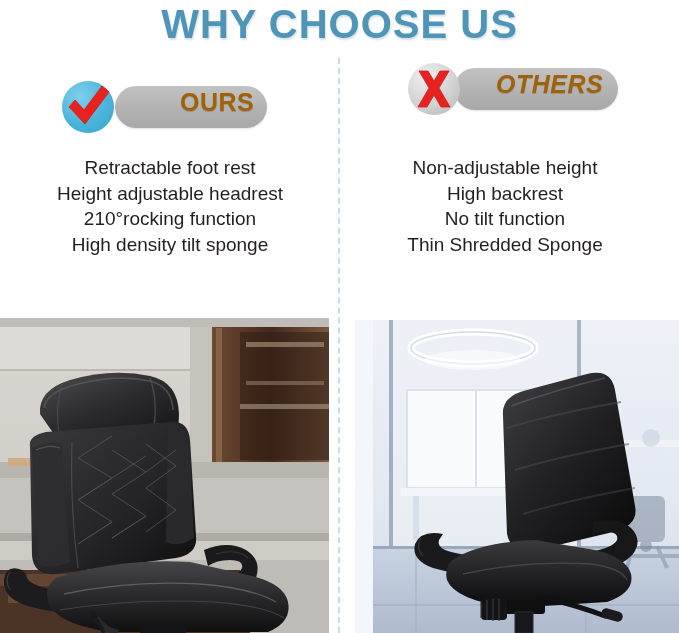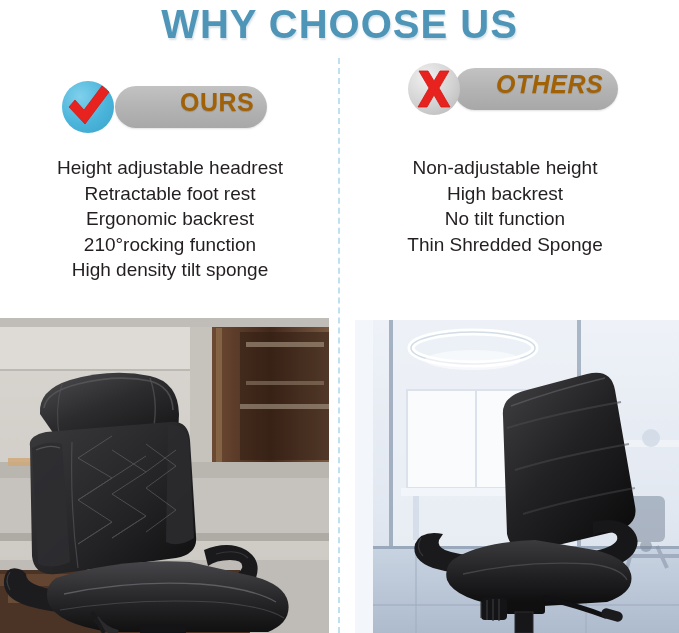--- a/index.html
+++ b/index.html
@@ -163,23 +163,22 @@
   <div class="badge badge-others">
     <div class="pill"></div>
     <div class="pill-label">OTHERS</div>
     <div class="disc disc-gray"></div>
     <svg class="mark" viewBox="0 0 52 52">
       <path d="M11 8 L20 8 L26 18 L32 8 L41 8 L31 25 L42 44 L33 44 L26 32 L19 44 L10 44 L21 25 Z" fill="#e8231f" stroke="#cf1a16" stroke-width="0.8" stroke-linejoin="round"></path>
     </svg>
   </div>
 
   <div class="col col-left">
+    <div class="line">Retractable foot rest</div>
     <div class="line">Height adjustable headrest</div>
-    <div class="line">Retractable foot rest</div>
-    <div class="line">Ergonomic backrest</div>
     <div class="line">210°rocking function</div>
     <div class="line">High density tilt sponge</div>
   </div>
 
   <div class="col col-right">
     <div class="line">Non-adjustable height</div>
     <div class="line">High backrest</div>
     <div class="line">No tilt function</div>
     <div class="line">Thin Shredded Sponge</div>
   </div>

